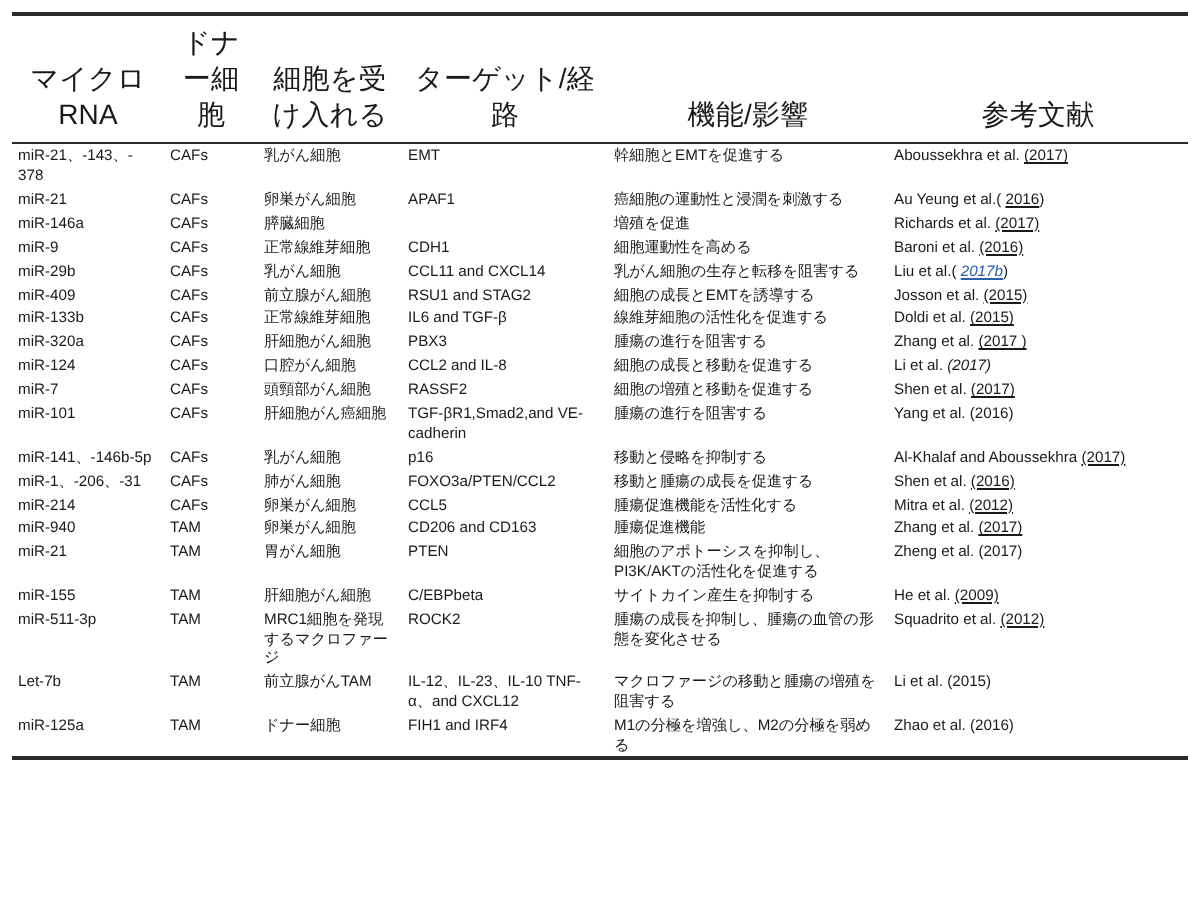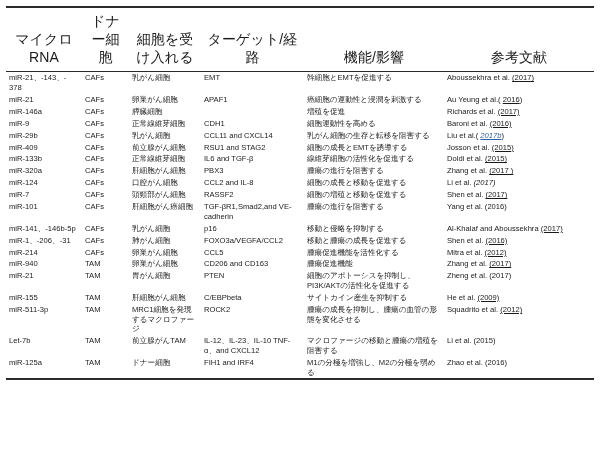--- a/index.html
+++ b/index.html
@@ -208,21 +208,21 @@
           <td>CAFs</td>
           <td>乳がん細胞</td>
           <td>p16</td>
           <td>移動と侵略を抑制する</td>
           <td class="ref"><span>Al-Khalaf and Aboussekhra </span><span class="yr-u">(2017)</span></td>
         </tr>
         <tr class="grp-gap">
           <td class="cell-indent">miR‐1、‐206、‐31</td>
           <td>CAFs</td>
           <td>肺がん細胞</td>
-          <td>FOXO3a/VEGFA/CCL2</td>
+          <td>FOXO3a/PTEN/CCL2</td>
           <td>移動と腫瘍の成長を促進する</td>
           <td class="ref"><span>Shen et al. </span><span class="yr-u">(2016)</span></td>
         </tr>
         <tr class="grp-gap">
           <td class="cell-indent">miR‐214</td>
           <td>CAFs</td>
           <td>卵巣がん細胞</td>
           <td>CCL5</td>
           <td>腫瘍促進機能を活性化する</td>
           <td class="ref"><span>Mitra et al. </span><span class="yr-u">(2012)</span></td>

